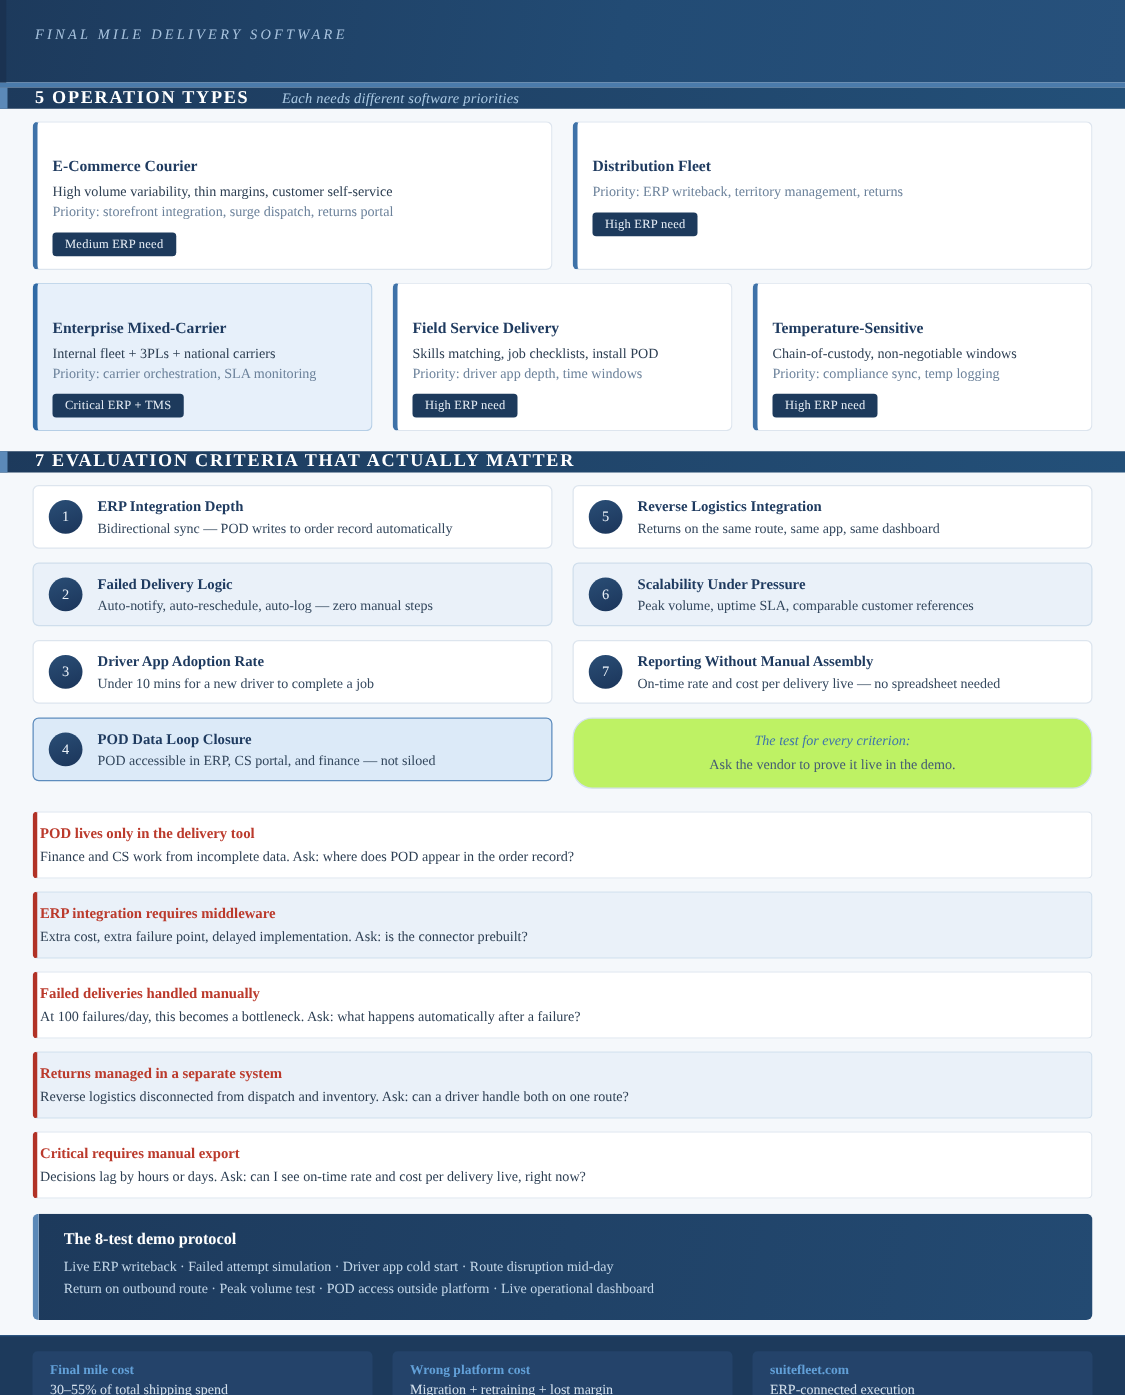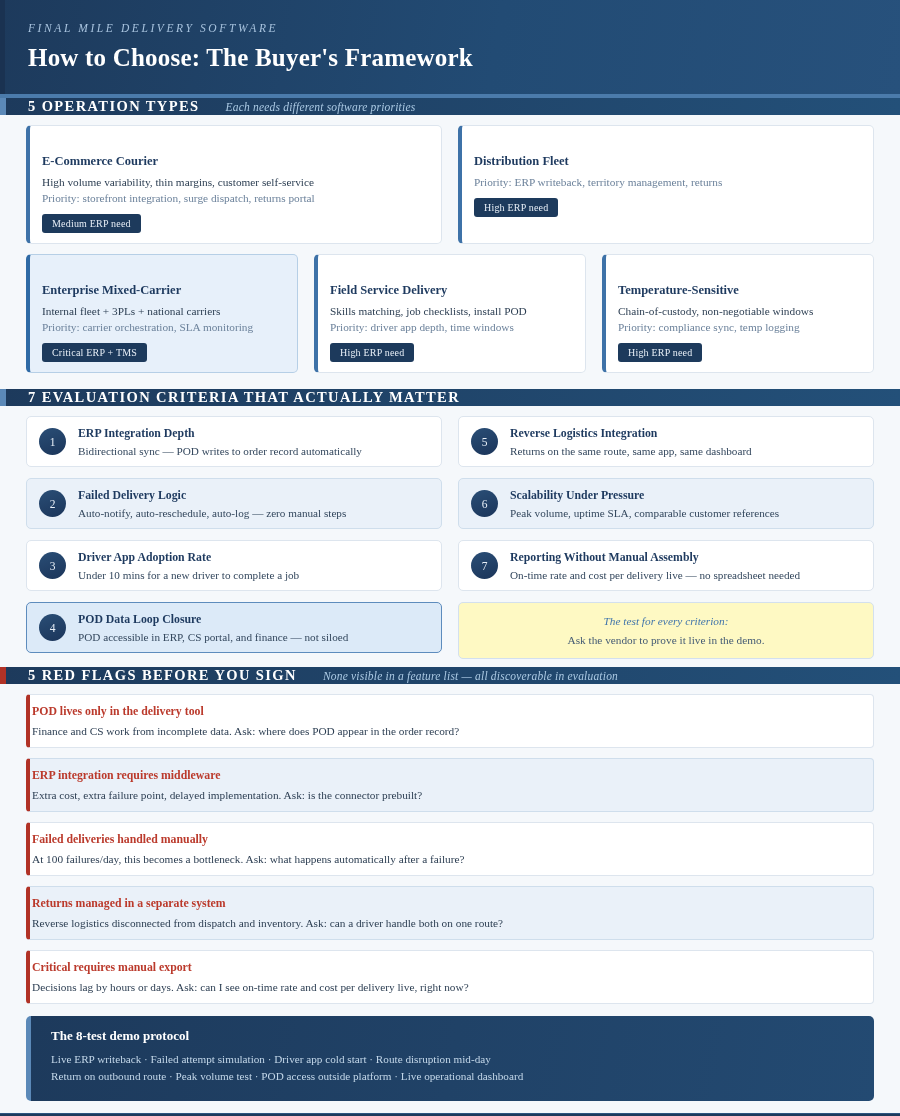--- a/index.html
+++ b/index.html
@@ -149,23 +149,23 @@
     font-size: 11.8px;
     color: #1e3a5f;
     margin-bottom: 4px;
   }
   .crit-test {
     font-family: "Liberation Serif", serif;
     font-size: 11.2px;
     color: #33475d;
   }
   .crit-note {
-    background: #fef9c3;
+    background: #bef264;
     border: 1px solid #d3e0ee;
-    border-radius: 5px;
+    border-radius: 16px;
     padding: 12px 12px;
     text-align: center;
     min-height: 50px;
     display: flex; flex-direction: column; justify-content: center; gap: 7px;
   }
   .crit-note-title {
     font-family: "Liberation Serif", serif;
     font-style: italic;
     font-size: 11.3px;
     color: #3f74ab;
@@ -252,21 +252,20 @@
     color: #d5e2ee;
   }
 </style>
 </head>
 <body>
 
 <div class="page">
 
   <div class="header">
     <div class="eyebrow">FINAL MILE DELIVERY SOFTWARE</div>
-    <div class="title">How to Choose: The Buyer's Framework</div>
   </div>
 
   <div class="section-bar blue">
     <span class="section-title">5 OPERATION TYPES</span>
     <span class="section-sub">Each needs different software priorities</span>
   </div>
 
   <div class="ops-wrap">
     <div class="ops-row">
       <div class="op-card">
@@ -362,24 +361,20 @@
           </div>
         </div>
         <div class="crit-note">
           <div class="crit-note-title">The test for every criterion:</div>
           <div class="crit-note-body">Ask the vendor to prove it live in the demo.</div>
         </div>
       </div>
     </div>
   </div>
 
-  <div class="section-bar red">
-    <span class="section-title">5 RED FLAGS BEFORE YOU SIGN</span>
-    <span class="section-sub">None visible in a feature list — all discoverable in evaluation</span>
-  </div>
 
   <div class="flags-wrap">
     <div class="flag-card">
       <div class="flag-title">POD lives only in the delivery tool</div>
       <div class="flag-body">Finance and CS work from incomplete data. Ask: where does POD appear in the order record?</div>
     </div>
     <div class="flag-card alt">
       <div class="flag-title">ERP integration requires middleware</div>
       <div class="flag-body">Extra cost, extra failure point, delayed implementation. Ask: is the connector prebuilt?</div>
     </div>

